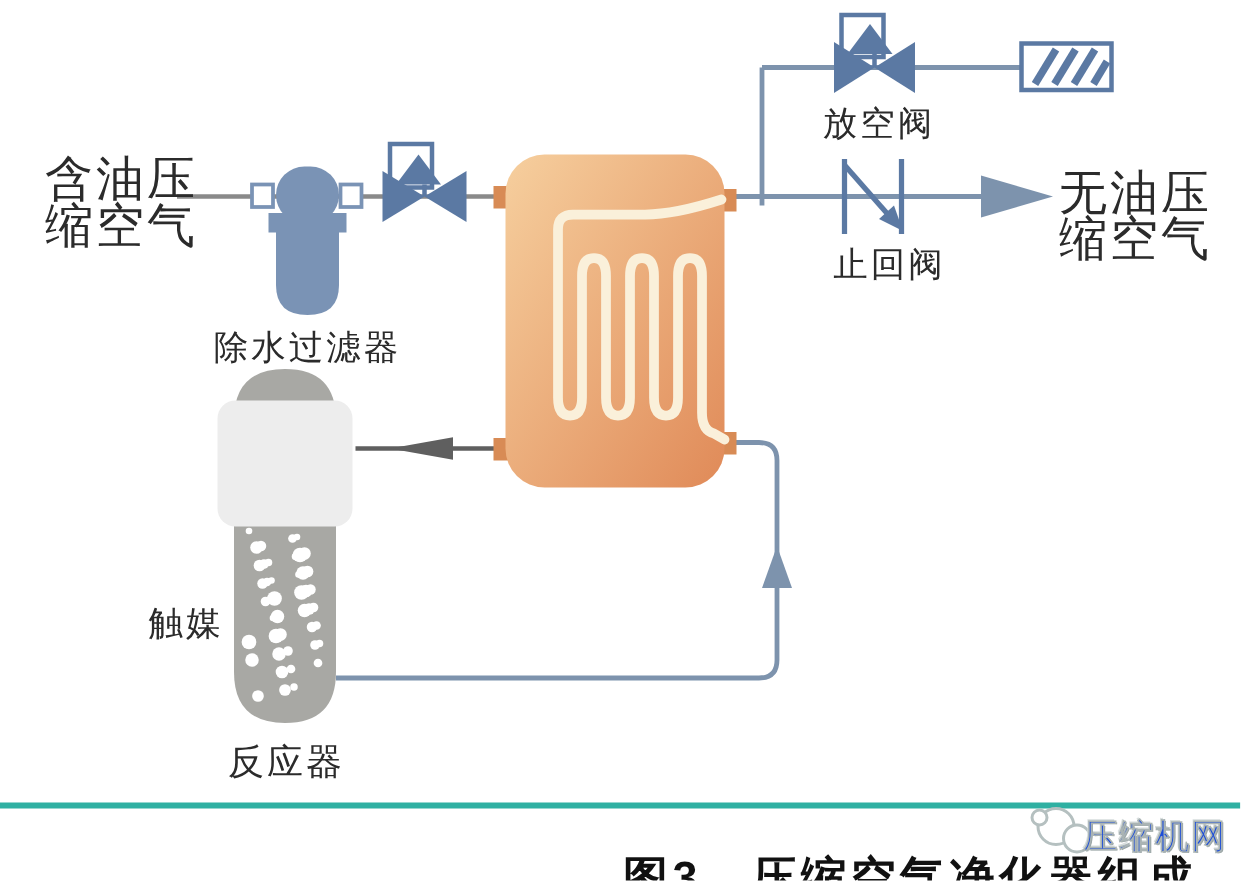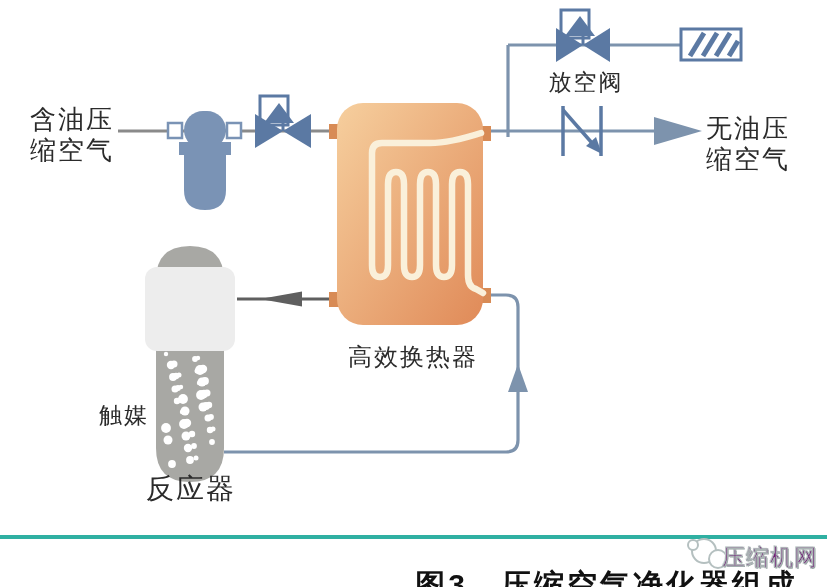--- a/index.html
+++ b/index.html
@@ -1,25 +1,25 @@
 <!DOCTYPE html>
 <html style="--color-pipe-gray: #8a8a8a; --color-pipe-blue: #7d93ad; --color-valve-blue: #5b79a3; --color-filter-blue: #7a93b5; --color-exchanger-light: #f6cf9e; --color-exchanger-dark: #e08a58; --color-exchanger-tab: #d88b55; --color-coil-cream: #faf0da; --color-reactor-gray: #a8a8a4; --color-collar-gray: #ededed; --color-arrow-dark: #5f5f5f; --color-accent-teal: #2fb0a2;"><head>
 <meta charset="utf-8">
 <style>
   html,body{margin:0;padding:0;background:#fff;}
   body{width:827px;height:587px;overflow:hidden;font-family:"Liberation Sans",sans-serif;}
   .stage{position:relative;width:827px;height:587px;background:#fff;}
   svg{position:absolute;left:0;top:0;}
   .lbl{position:absolute;color:#2b2b2b;font-size:23px;letter-spacing:2px;white-space:nowrap;}
-  .lbl.big{font-size:26px;line-height:31px;}
+  .lbl.big{font-size:32px;line-height:31px;}
   .lbl.center{transform:translateX(-50%);}
   .caption{position:absolute;left:0;top:565px;width:798px;text-align:right;
            font-size:30px;font-weight:700;color:#111;letter-spacing:3px;}
   .watermark-text{position:absolute;left:722px;top:542px;font-size:23px;letter-spacing:1px;
-           color:#701a75;-webkit-text-stroke:1px #aab4b4;
+           color:#1d4ed8;-webkit-text-stroke:1px #aab4b4;
            text-shadow:1px 1px 0 #9aa5a5,-1px -1px 0 #d8dede;}
   .pipe{stroke:var(--color-pipe-blue);stroke-width:3.2;fill:none;}
   .pipe-gray{stroke:var(--color-pipe-gray);stroke-width:3;fill:none;}
   .valve-fill{fill:var(--color-valve-blue);}
   .valve-stroke{stroke:var(--color-valve-blue);stroke-width:3;fill:none;}
   .blue-arrow{fill:var(--color-pipe-blue);}
   .dark-arrow{fill:var(--color-arrow-dark);}
   .dark-line{stroke:var(--color-arrow-dark);stroke-width:3;fill:none;}
   .filter-fill{fill:var(--color-filter-blue);}
   .port{fill:#fff;stroke:var(--color-filter-blue);stroke-width:2.5;}
@@ -179,32 +179,33 @@
       <circle class="cloud" cx="693" cy="545" r="5"></circle>
       <circle class="cloud" cx="718" cy="559" r="9"></circle>
     </g>
   </svg>
 
   <div class="lbl big" style="left:30px;top:104px">
     <div>含油压</div>
     <div>缩空气</div>
   </div>
 
-
-
-  <div class="lbl center" style="left:413px;top:341px;font-size:24px">高效换热器</div>
+  <div class="lbl center" style="left:205px;top:216px">除水过滤器</div>
+
+
 
   <div class="lbl center" style="left:586px;top:67px">放空阀</div>
 
+  <div class="lbl center" style="left:593px;top:161px">止回阀</div>
 
   <div class="lbl big" style="left:706px;top:113px">
     <div>无油压</div>
     <div>缩空气</div>
   </div>
 
   <div class="lbl" style="left:99px;top:400px">触媒</div>
 
-  <div class="lbl center" style="left:191px;top:470px;font-size:28px">反应器</div>
+  <div class="lbl center" style="left:191px;top:492px;font-size:24px">反应器</div>
 
   <div class="caption">图3　压缩空气净化器组成</div>
 
   <div class="watermark-text">压缩机网</div>
 </div>
 
 </body></html>

